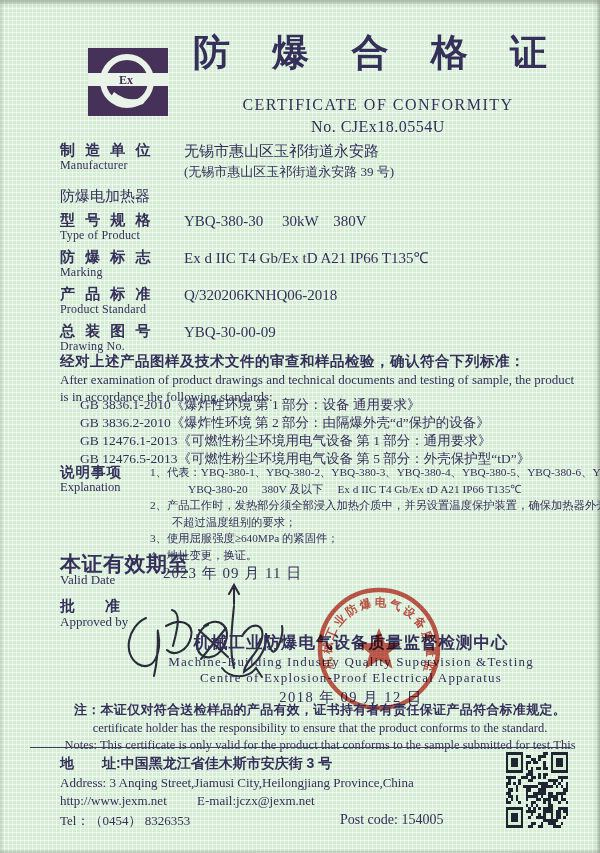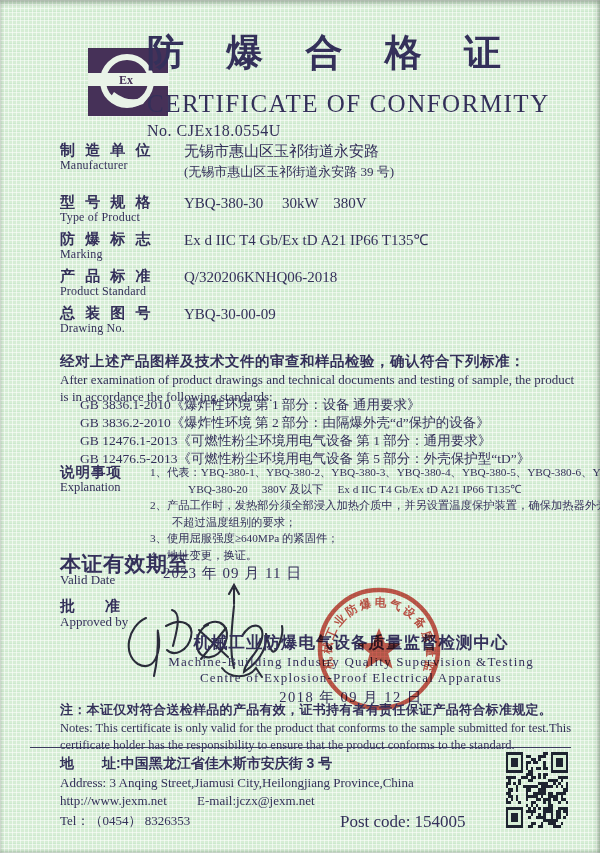--- a/index.html
+++ b/index.html
@@ -15,23 +15,23 @@
       repeating-linear-gradient(0deg, rgba(185,225,190,.35) 0 2px, rgba(185,225,190,0) 2px 8px);
     box-shadow: inset 0 3px 4px rgba(70,80,70,.35), inset -3px 0 4px rgba(70,80,70,.2), inset 0 -2px 3px rgba(70,80,70,.15);
     overflow:hidden;
   }
   .abs{position:absolute;}
   .cn-bold{font-family:"Liberation Sans", sans-serif;font-weight:bold;}
   .nowrap{white-space:nowrap;}
 
   
   .logo{left:88px;top:48px;width:80px;height:70px;}
-  .title-block{left:147px;top:28px;width:420px;}
+  .title-block{left:168px;top:28px;width:420px;text-align:center;}
   .title-cn{font-size:37px;letter-spacing:16px;font-weight:bold;font-family:"Liberation Sans",sans-serif;white-space:nowrap;}
-  .title-en{font-size:25px;letter-spacing:1.5px;margin-top:12px;white-space:nowrap;}
+  .title-en{font-size:16px;letter-spacing:1.5px;margin-top:18px;white-space:nowrap;}
   .cert-no{font-size:16px;margin-top:4px;letter-spacing:.5px;}
 
   
   .fields{left:60px;top:142px;width:520px;}
   .frow{display:flex;margin-bottom:7px;}
   .flabel{width:124px;flex:0 0 124px;}
   .flabel .cn{font-size:15px;letter-spacing:3px;line-height:16px;}
   .flabel .en{font-size:12px;line-height:14px;letter-spacing:.2px;}
   .fvalue{font-size:15px;line-height:17px;padding-top:1px;}
   .fvalue .v2{font-size:13px;margin-top:3px;}
@@ -61,34 +61,34 @@
   .signature{left:116px;top:580px;width:176px;height:112px;}
 
   
   .issuer{left:112px;top:632px;width:478px;text-align:center;}
   .issuer .cn{font-size:16.5px;letter-spacing:1px;white-space:nowrap;}
   .issuer .en{font-size:13px;line-height:15.5px;letter-spacing:1.2px;white-space:nowrap;}
   .issuer .idate{font-size:14.5px;margin-top:3px;letter-spacing:1.5px;}
   .stamp{left:314px;top:584px;width:130px;height:130px;mix-blend-mode:multiply;opacity:.92;}
 
   
-  .notes{left:60px;top:701px;width:520px;}
+  .notes{left:60px;top:701px;width:520px;text-align:center;}
   .notes .cn{font-size:13px;letter-spacing:.3px;white-space:nowrap;}
   .notes .en{font-size:12.5px;line-height:14.5px;margin-top:2px;}
 
   .sep{left:30px;top:747px;width:541px;border-top:1.6px solid #3b3a5e;height:0;}
 
   
   .f-line1{left:60px;top:755px;font-size:14px;font-family:"Liberation Sans",sans-serif;font-weight:bold;white-space:nowrap;}
   .f-line2{left:60px;top:775px;font-size:13px;white-space:nowrap;}
   .f-web{left:60px;top:793px;font-size:13px;}
   .f-email{left:197px;top:793px;font-size:13px;}
   .f-tel{left:60px;top:812px;font-size:13px;}
   .f-fax{left:197px;top:812px;font-size:13px;}
-  .f-post{left:340px;top:812px;font-size:17px;}
+  .f-post{left:340px;top:812px;font-size:14px;}
   .qr{left:506px;top:752px;width:62px;height:76px;}
 </style>
 </head>
 <body>
 
 <div class="certificate">
 
   <svg class="abs logo" viewBox="0 0 80 70">
     <rect x="0" y="0" width="80" height="68" fill="#463158"></rect>
     <circle cx="39" cy="33" r="24" fill="none" stroke="#e9f3e8" stroke-width="6"></circle>
@@ -108,20 +108,23 @@
       <div class="flabel">
           <div class="cn cn-bold">制 造 单 位</div>
           <div class="en">Manufacturer</div>
         </div>
       <div class="fvalue">
           <div class="nowrap">无锡市惠山区玉祁街道永安路</div>
           <div class="v2 nowrap">(无锡市惠山区玉祁街道永安路 39 号)</div>
         </div>
     </div>
     <div class="frow">
+      <div class="fvalue">
+          <div class="nowrap">防爆电加热器</div>
+        </div>
     </div>
     <div class="frow">
       <div class="flabel">
           <div class="cn cn-bold">型 号 规 格</div>
           <div class="en">Type of Product</div>
         </div>
       <div class="fvalue">
           <div class="nowrap">YBQ-380-30　 30kW　380V</div>
         </div>
     </div>
@@ -221,22 +224,22 @@
     <defs>
       <path id="stampArc" d="M 19,84 A 48,48 0 1 1 111,84" fill="none"></path>
     </defs>
     <text font-size="11.5" fill="#c8372e" opacity="0.92" font-family="Liberation Sans, sans-serif" font-weight="bold">
       <textPath href="#stampArc" startOffset="0" textLength="252">机械工业防爆电气设备质量监督检测中心</textPath>
     </text>
   </svg>
 
   <div class="abs notes">
     <div class="cn cn-bold">注：本证仅对符合送检样品的产品有效，证书持有者有责任保证产品符合标准规定。</div>
+    <div class="en">certificate holder has the responsibility to ensure that the product conforms to the standard.</div>
     <div class="en">Notes: This certificate is only valid for the product that conforms to the sample submitted for test.This</div>
-    <div class="en">certificate holder has the responsibility to ensure that the product conforms to the standard.</div>
   </div>
 
   <div class="abs sep"></div>
 
   <div class="abs f-line1">地　　址:中国黑龙江省佳木斯市安庆街 3 号</div>
   <div class="abs f-line2">Address: 3 Anqing Street,Jiamusi City,Heilongjiang Province,China</div>
   <div class="abs f-web nowrap">http://www.jexm.net</div>
   <div class="abs f-email nowrap">E-mail:jczx@jexm.net</div>
   <div class="abs f-tel nowrap">Tel：（0454） 8326353</div>
   <div class="abs f-post nowrap">Post code: 154005</div>

